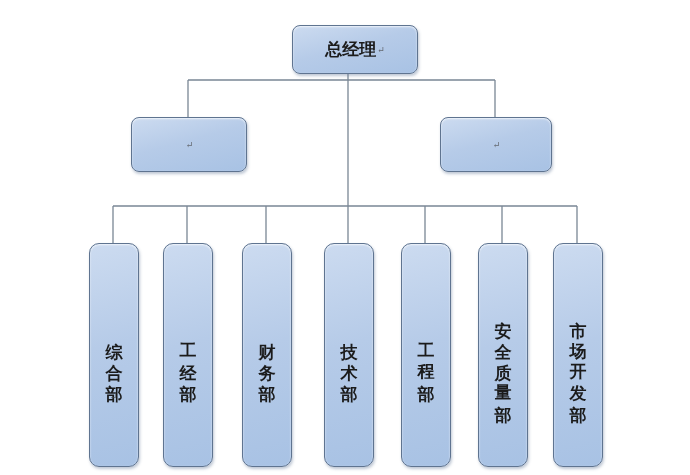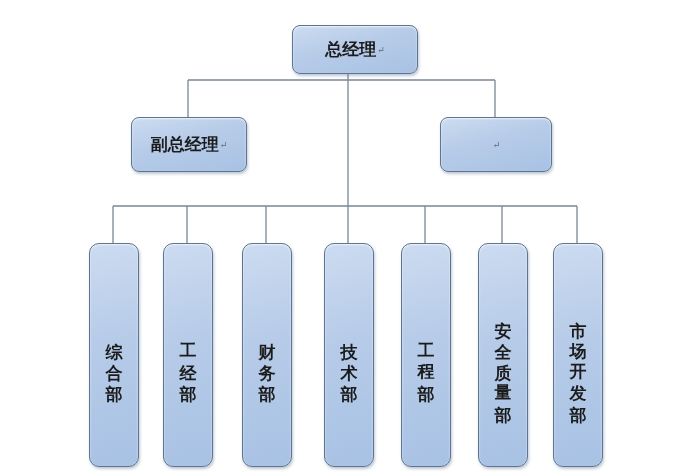--- a/index.html
+++ b/index.html
@@ -83,21 +83,20 @@
              M502 206 V243
              M577 206 V243" fill="none" stroke="var(--connector)" stroke-width="1.3"></path>
   </svg>
 
   <div class="node lvl1">
     <span>总经理</span>
       <span class="return-mark">↵</span>
   </div>
 
   <div class="node lvl2 pos-a">
-    <span>副总经理</span>
       <span class="return-mark">↵</span>
   </div>
 
   <div class="node lvl2 pos-b">
       <span class="return-mark">↵</span>
   </div>
 
   <div class="node dept d1">
     <span class="vtext"><span>综合部</span><span class="return-mark">↵</span></span>
   </div>

